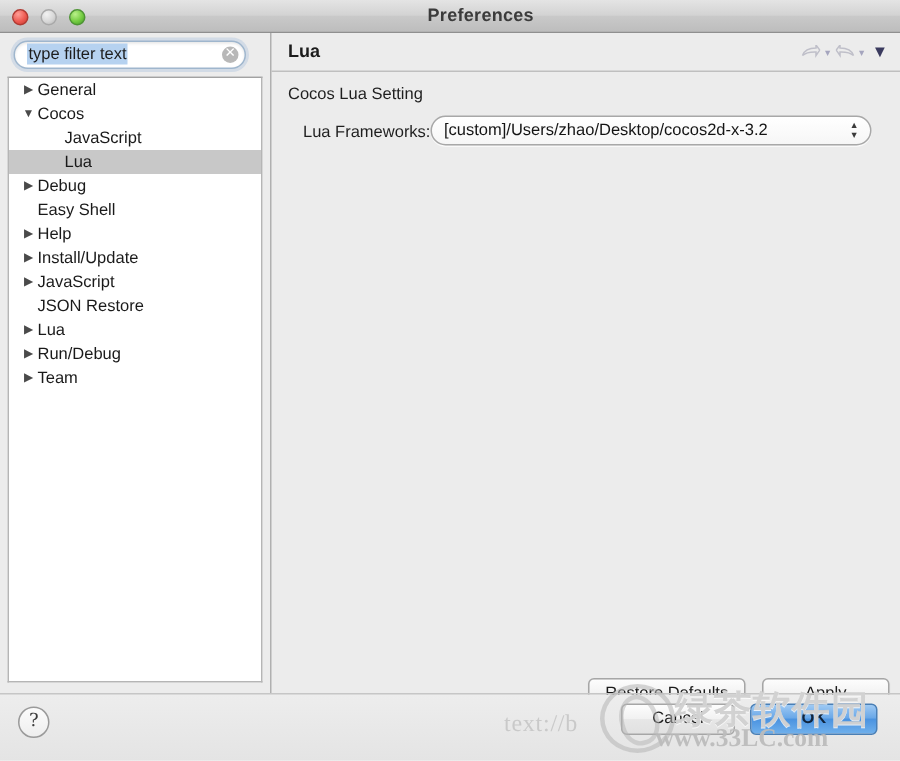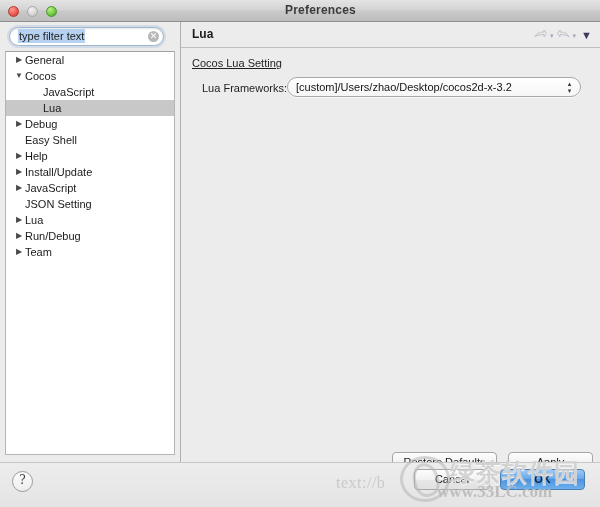--- a/index.html
+++ b/index.html
@@ -234,21 +234,20 @@
     top: 27px;
     width: 419px;
     bottom: 0;
   }
   #group-label {
     position: absolute;
     left: 11px;
     top: 8px;
     font-size: 11px;
     color: #1f1f1f;
-    text-decoration: underline;
   }
   #field-label {
     position: absolute;
     left: 11px;
     top: 33px;
     font-size: 11px;
     color: #1f1f1f;
     margin-left: 10px;
   }
   #combo {
@@ -480,21 +479,21 @@
           </div>
           <div class="tree-row lvl1">
             <span class="twisty">▶</span>
             <span class="tree-label">Install/Update</span>
           </div>
           <div class="tree-row lvl1">
             <span class="twisty">▶</span>
             <span class="tree-label">JavaScript</span>
           </div>
           <div class="tree-row lvl1">
-            <span class="tree-label">JSON Setting</span>
+            <span class="tree-label">JSON Restore</span>
           </div>
           <div class="tree-row lvl1">
             <span class="twisty">▶</span>
             <span class="tree-label">Lua</span>
           </div>
           <div class="tree-row lvl1">
             <span class="twisty">▶</span>
             <span class="tree-label">Run/Debug</span>
           </div>
           <div class="tree-row lvl1">

